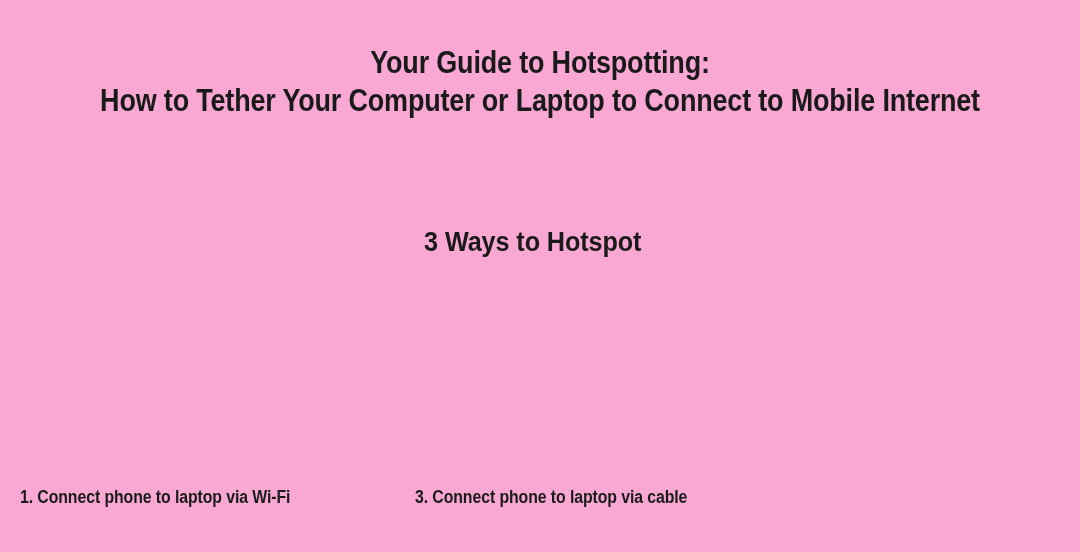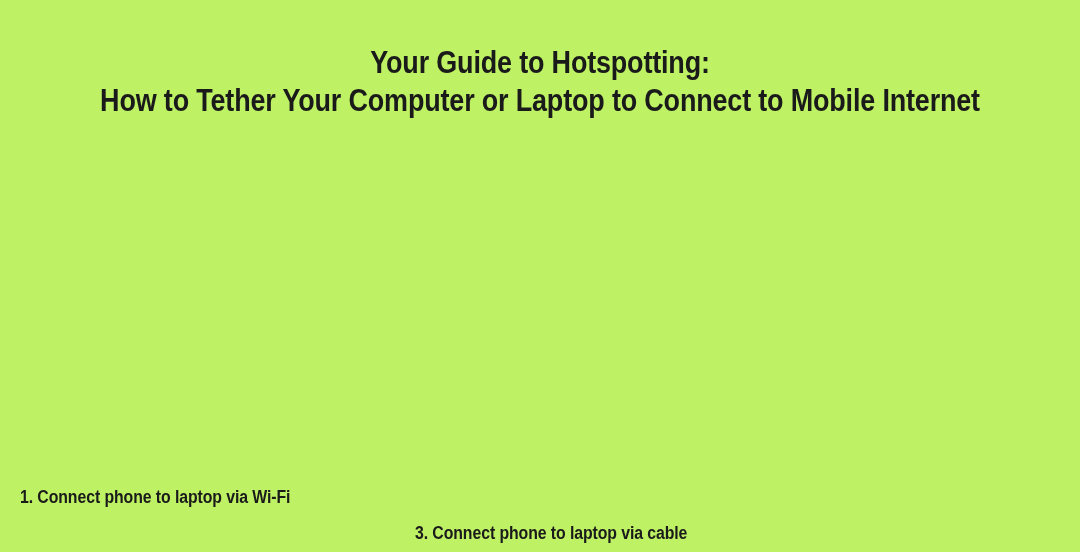--- a/index.html
+++ b/index.html
@@ -11,21 +11,21 @@
     height: 552px;
     background: #ffffff;
     font-family: "Liberation Sans", "DejaVu Sans", sans-serif;
     overflow: hidden;
   }
 
   .page {
     position: relative;
     width: 1080px;
     height: 552px;
-    background: #bef264;
+    background: #f9a8d4;
     box-sizing: border-box;
     padding-left: 16px;
   }
 
   
   .title-block {
     position: absolute;
     top: 44px;
     left: 0;
     width: 1080px;
@@ -93,21 +93,21 @@
     display: flex;
     align-items: flex-start;
   }
   .caption-cell {
     flex: 0 0 360px;
     width: 360px;
     box-sizing: border-box;
   }
   .caption-cell.c1 { padding-left: 20px; }
   .caption-cell.c2 { padding-left: 19px; }
-  .caption-cell.c3 { padding-left: 55px; margin-top: 36px; }
+  .caption-cell.c3 { padding-left: 55px; }
 
   .caption-text {
     display: inline-block;
     font-family: "Liberation Sans Narrow", "Liberation Sans", "DejaVu Sans", sans-serif;
     font-weight: 700;
     font-size: 18px;
     line-height: 22px;
     color: #1a1a1a;
     letter-spacing: -0.1px;
     white-space: nowrap;
@@ -118,20 +118,23 @@
 </head>
 <body>
 
 <div class="page">
 
   <div class="title-block">
     <span class="title-line">Your Guide to Hotspotting:</span>
     <span class="title-line">How to Tether Your Computer or Laptop to Connect to Mobile Internet</span>
   </div>
 
+  <div class="section-heading">
+    <span class="section-heading-text">3 Ways to Hotspot</span>
+  </div>
 
   <div class="illustration-row">
     <div class="illustration-slot"></div>
     <div class="illustration-slot"></div>
     <div class="illustration-slot"></div>
   </div>
 
   <div class="caption-row">
     <div class="caption-cell c1">
       <span class="caption-text">1. Connect phone to laptop via Wi-Fi</span>

